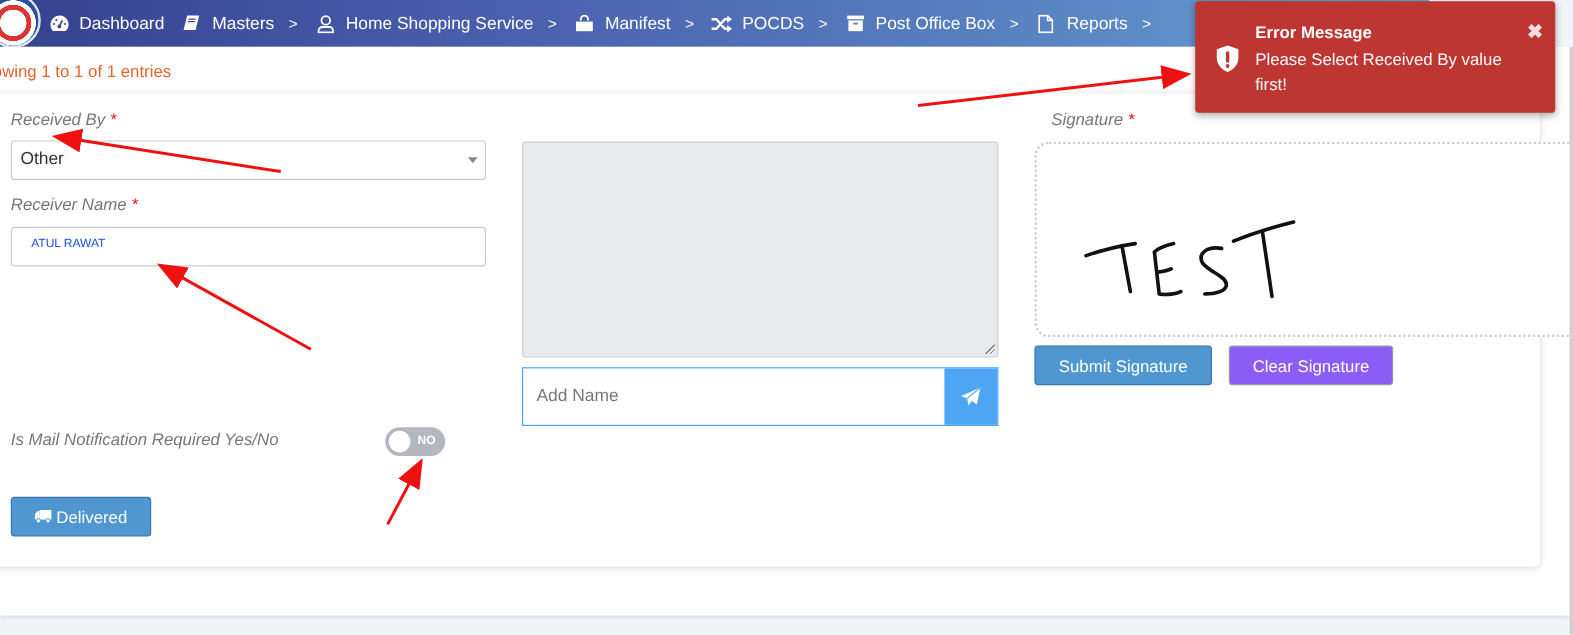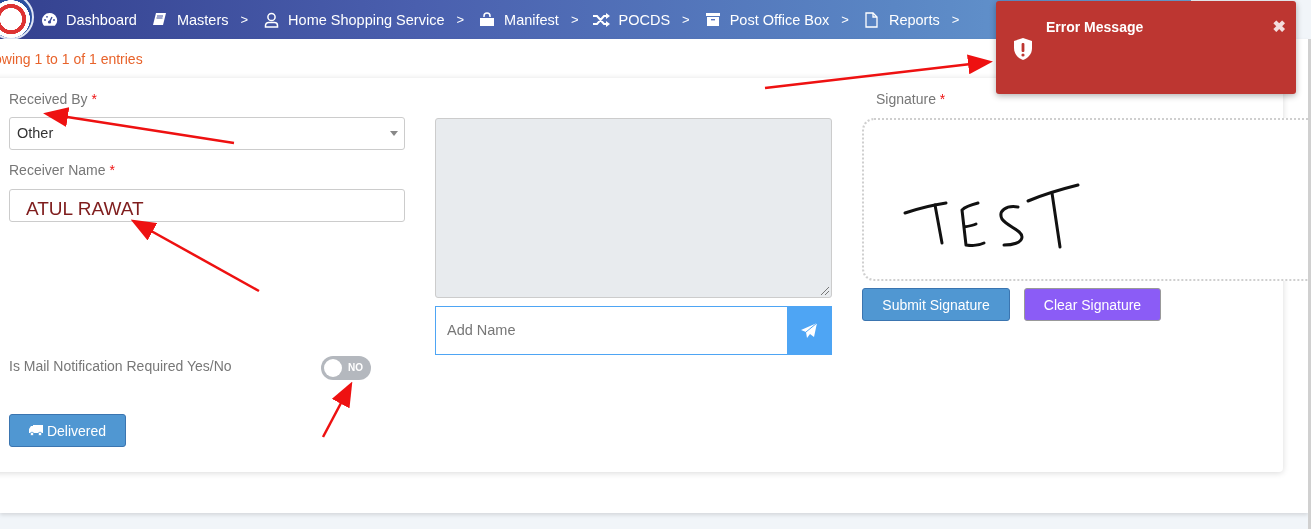--- a/index.html
+++ b/index.html
@@ -19,30 +19,30 @@
   .nav-item .chev { margin-left: 12px; font-size: 13px; }
   .nav-trailing { position: absolute; right: 0; top: 7px; color: #fff; font-size: 14px; }
 
   
   .panel { position: absolute; left: 0; top: 39px; width: 1308px; height: 474px; background: #fff;
     box-shadow: 0 2px 4px rgba(0,0,0,0.12); }
   .entries { position: absolute; left: -6px; top: 51px; color: #e8632b; font-size: 14px; }
   .card { position: absolute; left: -10px; top: 78px; width: 1293px; height: 394px; background: #fff;
     border-radius: 4px; box-shadow: 0 1px 6px rgba(0,0,0,0.15); }
 
-  .label { position: absolute; color: #777; font-size: 14px; }
+  .label { position: absolute; color: #777; font-size: 14px; font-style: italic; }
   .label .req { color: #e11; }
 
   .select { position: absolute; left: 9px; top: 117px; width: 396px; height: 33px; border: 1px solid #ccc; border-radius: 3px;
     background: #fff; padding: 7px 7px; font-size: 14.5px; color: #333; cursor: pointer; }
   .select .caret { position: absolute; right: 6px; top: 13px; width: 0; height: 0;
     border-left: 4px solid transparent; border-right: 4px solid transparent; border-top: 5px solid #888; }
 
   .text-input { position: absolute; left: 9px; top: 189px; width: 396px; height: 33px; border: 1px solid #ccc; border-radius: 3px;
-    background: #fff; padding: 8px 16px; font-size: 19px; color: #7f1d1d; }
+    background: #fff; padding: 8px 16px; font-size: 10px; color: #1d4ed8; }
 
   .toggle { position: absolute; left: 321px; top: 356px; width: 50px; height: 24px; border-radius: 12px; background: #b4b8be; cursor: pointer; }
   .toggle .knob { position: absolute; left: 3px; top: 3px; width: 18px; height: 18px; border-radius: 50%; background: #fff; }
   .toggle .txt { position: absolute; right: 8px; top: 6px; font-size: 10px; font-weight: bold; color: #fff; }
 
   .btn { position: absolute; display: flex; align-items: center; justify-content: center; font-size: 14px; color: #fff; border-radius: 3px; cursor: pointer; }
   .btn-delivered { left: 9px; top: 414px; width: 117px; height: 33px; background: #5097d2; border: 1px solid #3b75b0; }
   .btn-delivered .truck { width: 14px; height: 11px; margin-right: 4px; }
 
   .notes-area { position: absolute; left: 435px; top: 118px; width: 397px; height: 180px; background: #e8ebee; border: 1px solid #ccc; border-radius: 3px; }
@@ -236,14 +236,15 @@
   <line x1="765" y1="88" x2="988" y2="62" stroke="#ee1111" stroke-width="2.5" marker-end="url(#ah)"></line>
 </svg>
 
 <div class="toast">
   <svg class="shield" viewBox="0 0 22 24">
       <path d="M11 1L2 4v7c0 6 4 10 9 12 5-2 9-6 9-12V4z" fill="#fff"></path>
       <rect x="9.6" y="6" width="2.8" height="9" rx="1" fill="#bd3631"></rect>
       <circle cx="11" cy="18" r="1.6" fill="#bd3631"></circle>
     </svg>
   <div class="title">Error Message</div>
+  <div class="msg">Please Select Received By value first!</div>
   <div class="close">✖</div>
 </div>
 
 </body></html>

